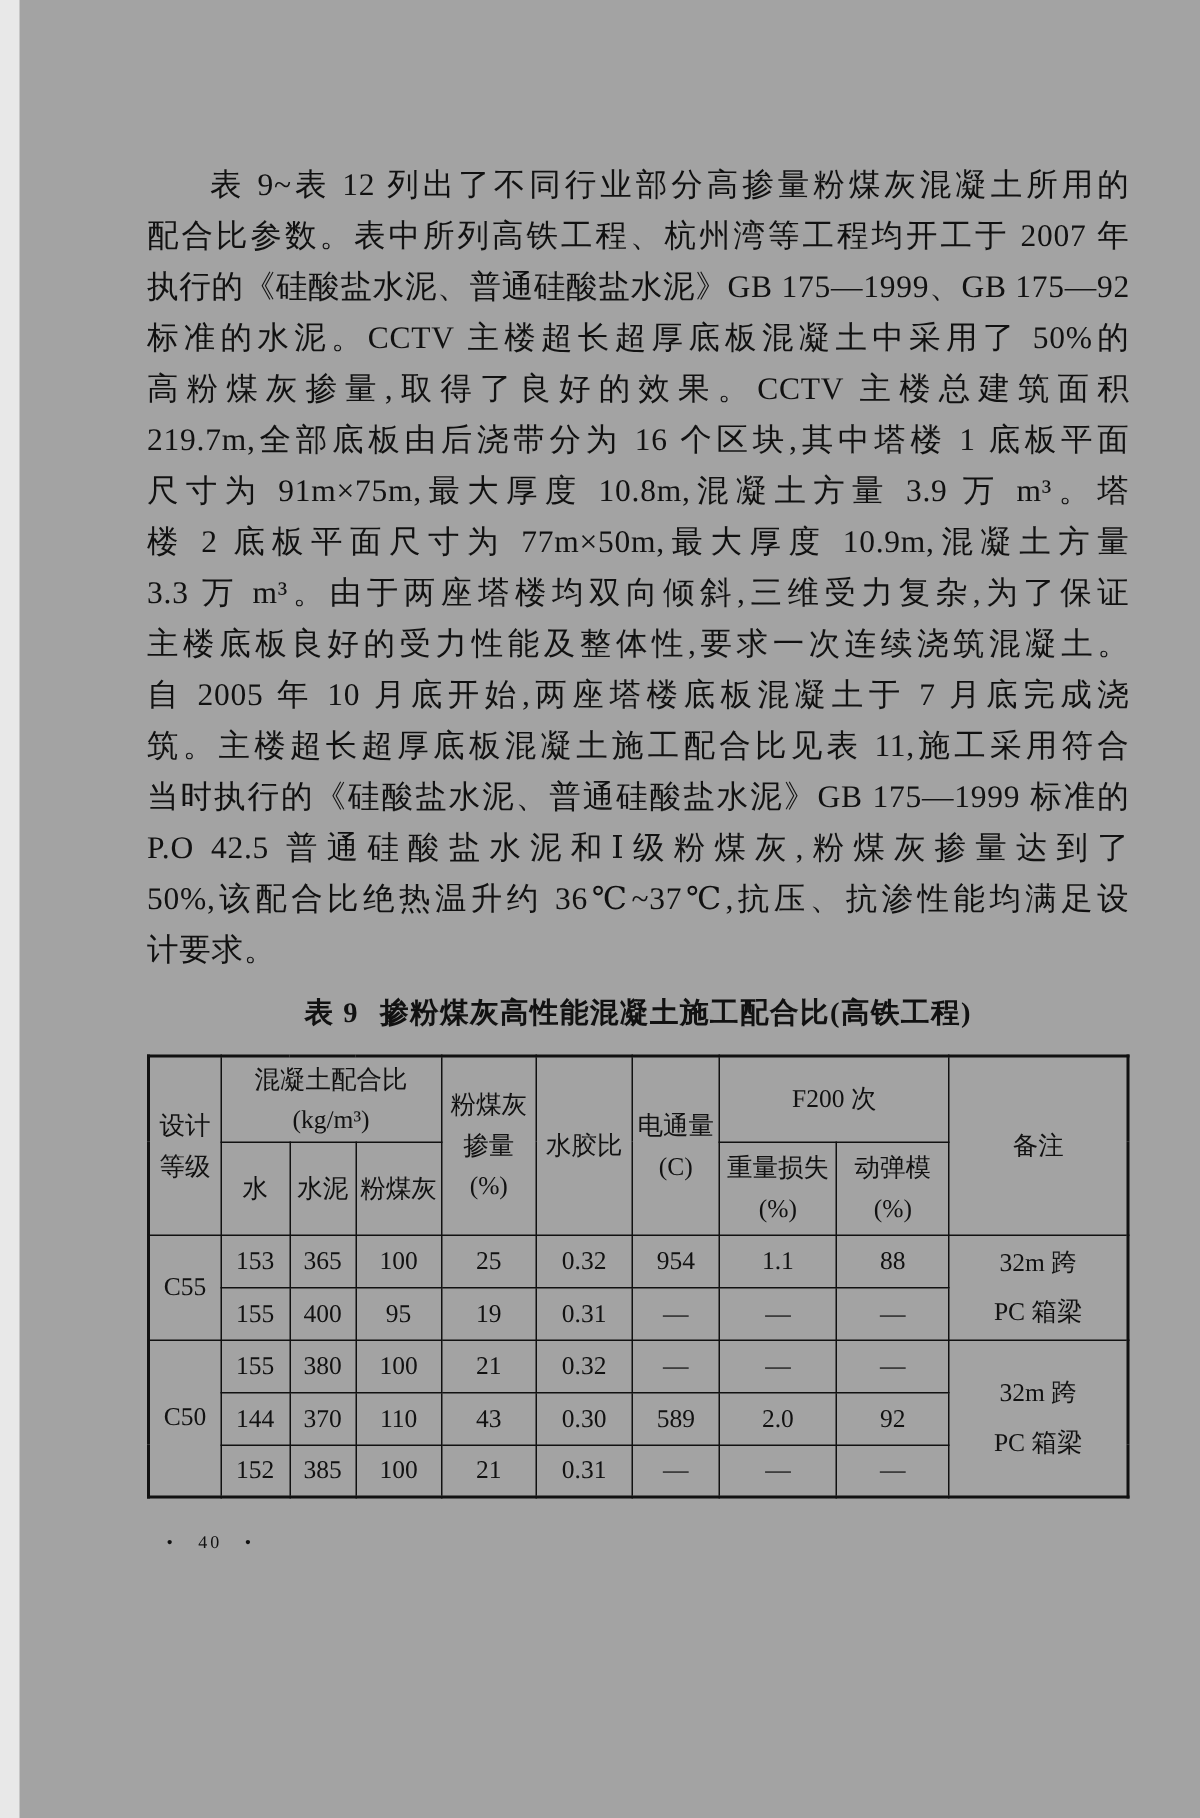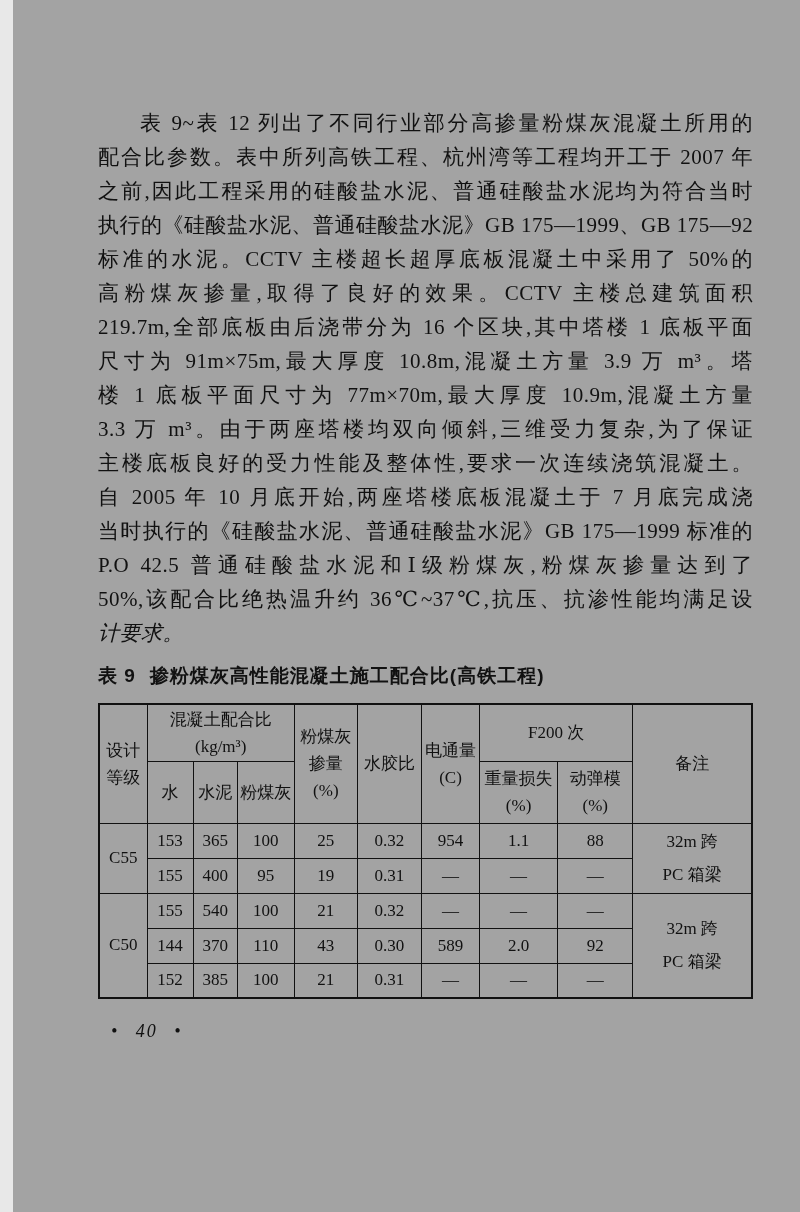--- a/index.html
+++ b/index.html
@@ -18,25 +18,26 @@
   .para-line{
     width:655px;
     font-size:21px;
     line-height:34px;
     text-align:justify;
     text-align-last:justify;
     white-space:nowrap;
     letter-spacing:0.5px;
   }
   .para-line.first{text-indent:2em;}
-  .para-line.last{text-align-last:left;font-style:italic;}
+  .para-line.last{text-align-last:left;}
   .caption{
     width:655px;
     margin-top:13px;
-    font-family:Liberation Sans, sans-serif;
+    text-align:center;
+    font-family:Liberation Serif, serif;
     font-weight:bold;
     font-size:19px;
     line-height:26px;
     letter-spacing:1px;
   }
   .caption .cap-label{margin-right:14px;}
   table.mix-table{
     margin-top:14px;
     border-collapse:collapse;
     table-layout:fixed;
@@ -52,45 +53,44 @@
     padding:0 2px;
     overflow:hidden;
   }
   tr.h1{height:57px;}
   tr.h2{height:62px;}
   tbody tr{height:35px;}
   th div{line-height:27px;}
   td.remark-cell div{line-height:33px;}
   .page-number{
     margin-top:22px;
-    font-size:18px;
+    font-size:12px;
     letter-spacing:2px;
     word-spacing:10px;
     padding-left:13px;
-    font-style:italic;
   }
 </style>
 </head>
 <body>
 
 <div class="page">
 
   <div class="body-text">
     <div class="para-line first">表 9~表 12 列出了不同行业部分高掺量粉煤灰混凝土所用的</div>
     <div class="para-line">配合比参数。表中所列高铁工程、杭州湾等工程均开工于 2007 年</div>
-    <div class="para-line">之前,因此工程采用的硅酸盐水泥、普通硅酸盐水泥均为符合当时</div>
     <div class="para-line">执行的《硅酸盐水泥、普通硅酸盐水泥》GB 175—1999、GB 175—92</div>
     <div class="para-line">标准的水泥。CCTV 主楼超长超厚底板混凝土中采用了 50%的</div>
     <div class="para-line">高粉煤灰掺量,取得了良好的效果。CCTV 主楼总建筑面积</div>
     <div class="para-line">219.7m,全部底板由后浇带分为 16 个区块,其中塔楼 1 底板平面</div>
     <div class="para-line">尺寸为 91m×75m,最大厚度 10.8m,混凝土方量 3.9 万 m³。塔</div>
-    <div class="para-line">楼 1 底板平面尺寸为 77m×70m,最大厚度 10.9m,混凝土方量</div>
+    <div class="para-line">楼 2 底板平面尺寸为 77m×50m,最大厚度 10.9m,混凝土方量</div>
     <div class="para-line">3.3 万 m³。由于两座塔楼均双向倾斜,三维受力复杂,为了保证</div>
     <div class="para-line">主楼底板良好的受力性能及整体性,要求一次连续浇筑混凝土。</div>
     <div class="para-line">自 2005 年 10 月底开始,两座塔楼底板混凝土于 7 月底完成浇</div>
+    <div class="para-line">筑。主楼超长超厚底板混凝土施工配合比见表 11,施工采用符合</div>
     <div class="para-line">当时执行的《硅酸盐水泥、普通硅酸盐水泥》GB 175—1999 标准的</div>
     <div class="para-line">P.O 42.5 普通硅酸盐水泥和Ⅰ级粉煤灰,粉煤灰掺量达到了</div>
     <div class="para-line">50%,该配合比绝热温升约 36℃~37℃,抗压、抗渗性能均满足设</div>
     <div class="para-line last">计要求。</div>
   </div>
 
   <div class="caption">
     <span class="cap-label">表 9</span><span>掺粉煤灰高性能混凝土施工配合比(高铁工程)</span>
   </div>
 
@@ -166,21 +166,21 @@
         <td>95</td>
         <td>19</td>
         <td>0.31</td>
         <td>—</td>
         <td>—</td>
         <td>—</td>
       </tr>
       <tr>
         <td rowspan="3">C50</td>
         <td>155</td>
-        <td>540</td>
+        <td>380</td>
         <td>100</td>
         <td>21</td>
         <td>0.32</td>
         <td>—</td>
         <td>—</td>
         <td>—</td>
         <td rowspan="3" class="remark-cell">
           <div>32m 跨</div>
           <div>PC 箱梁</div>
         </td>

